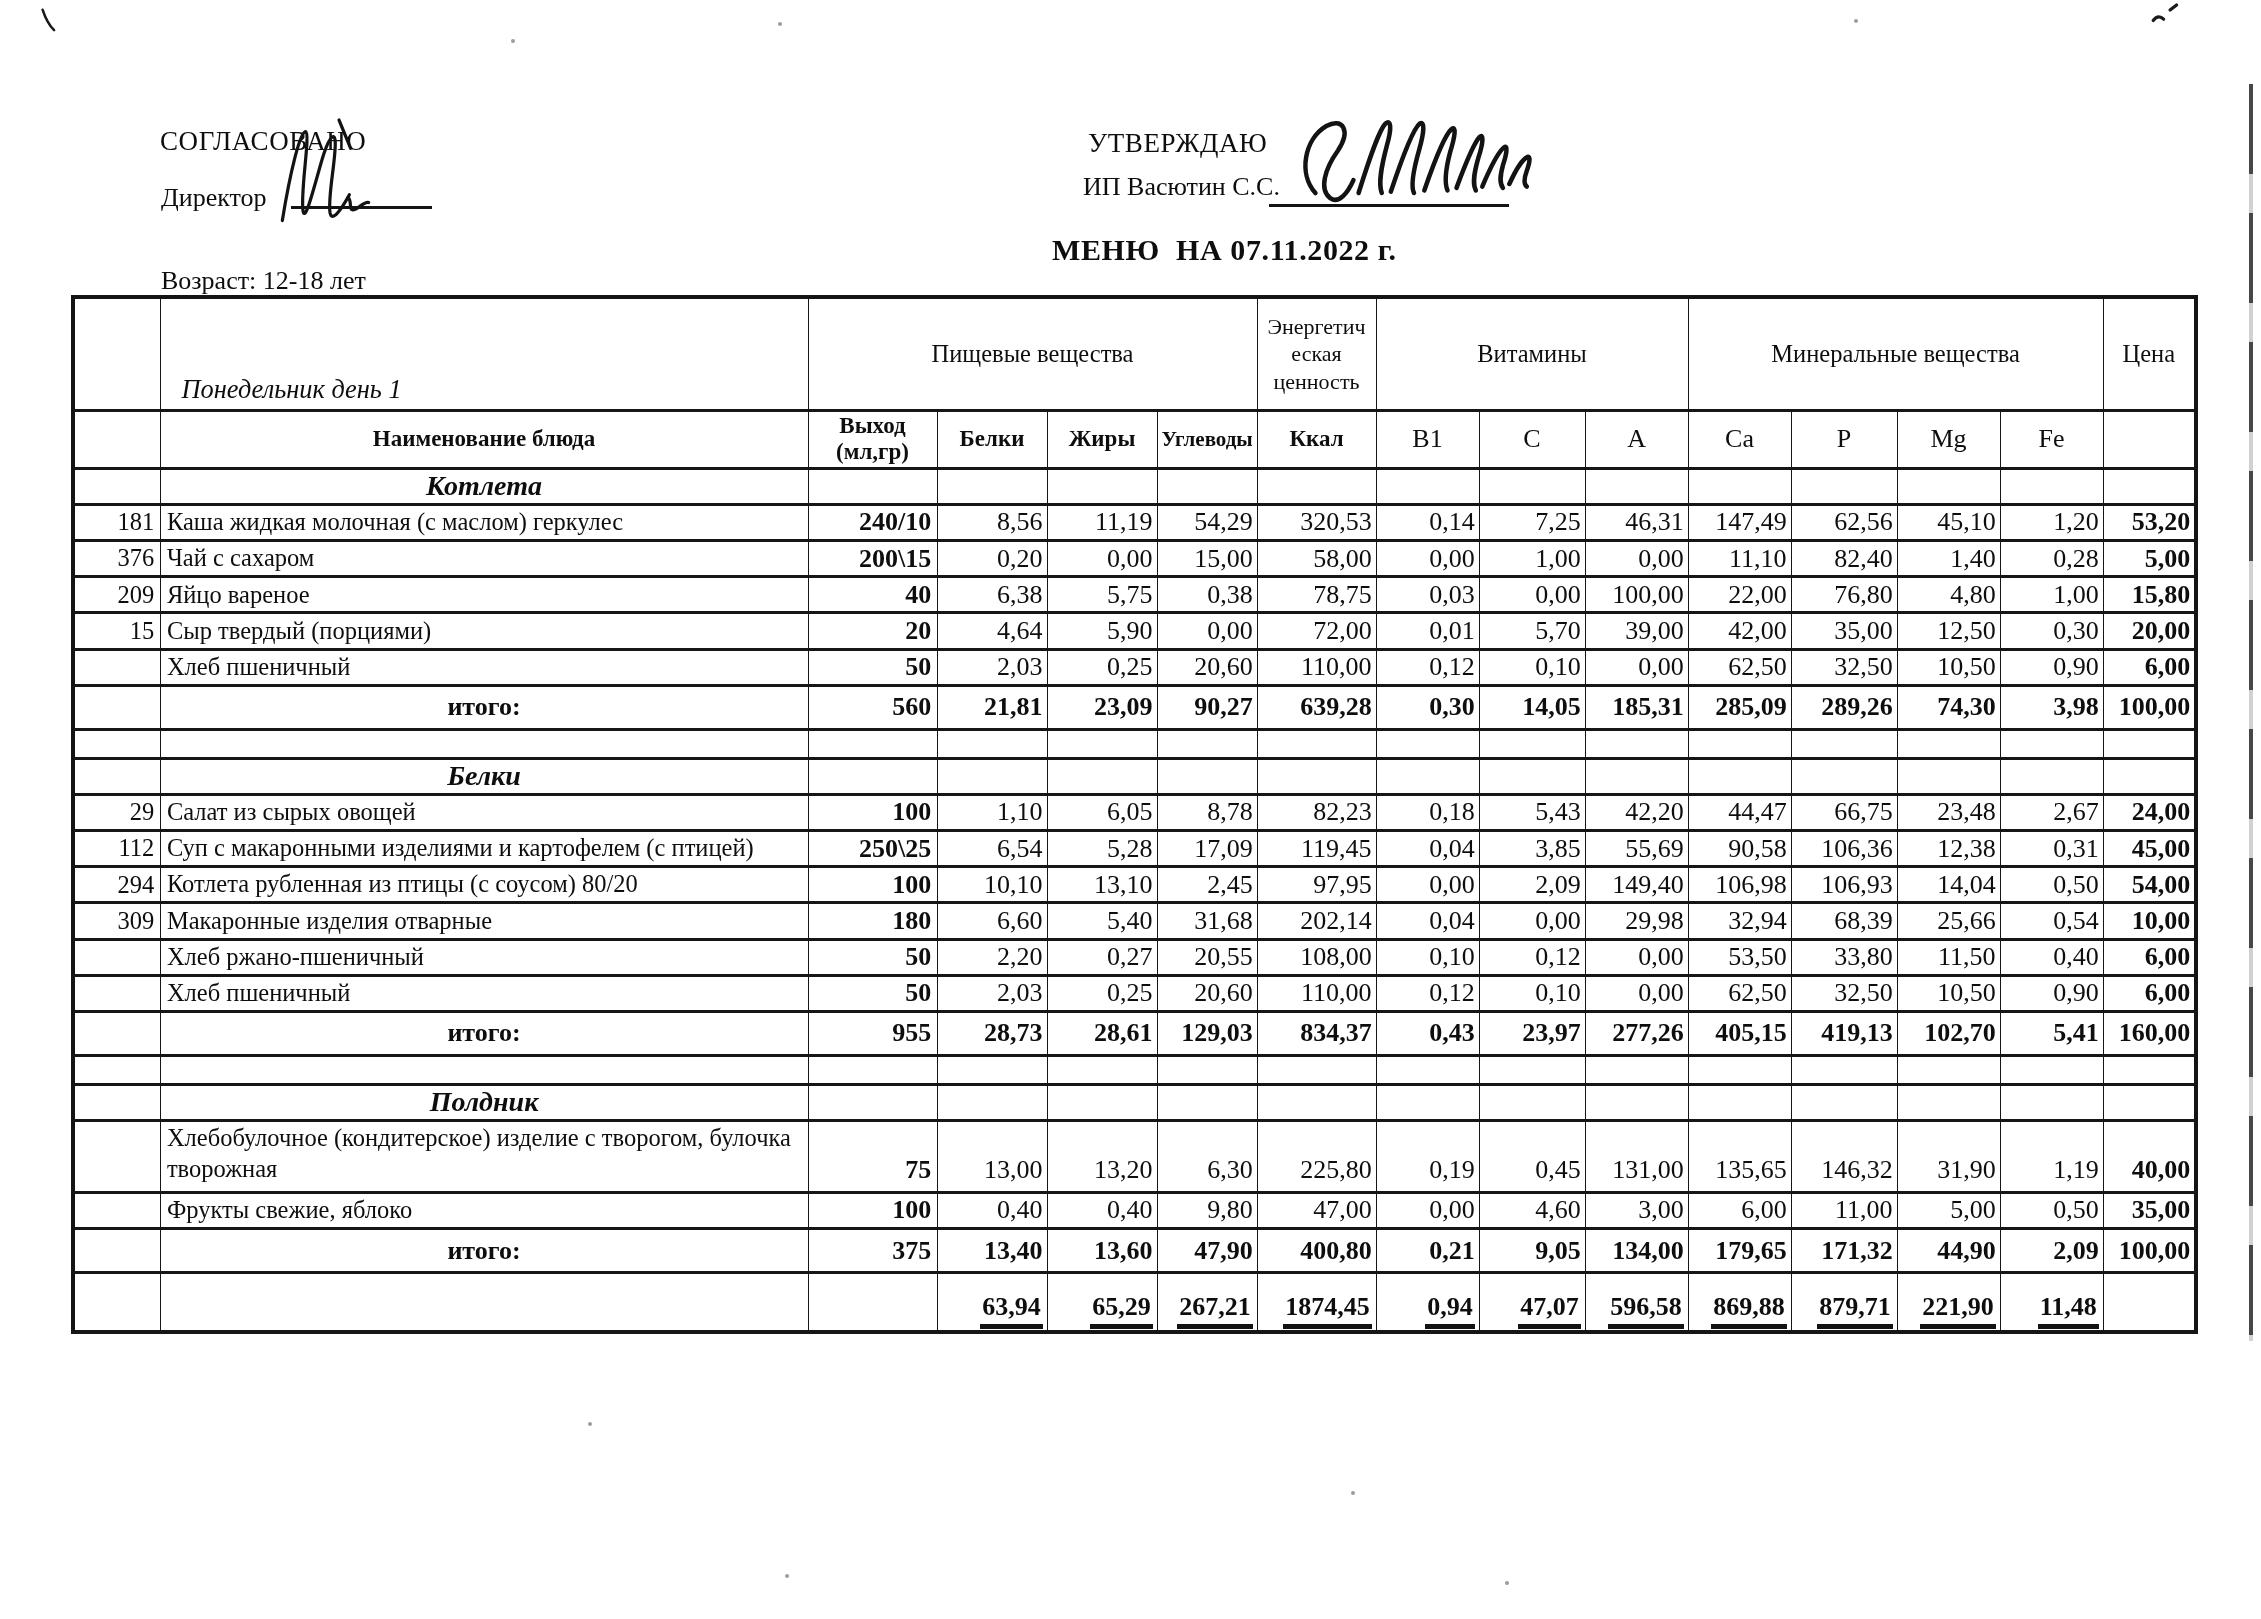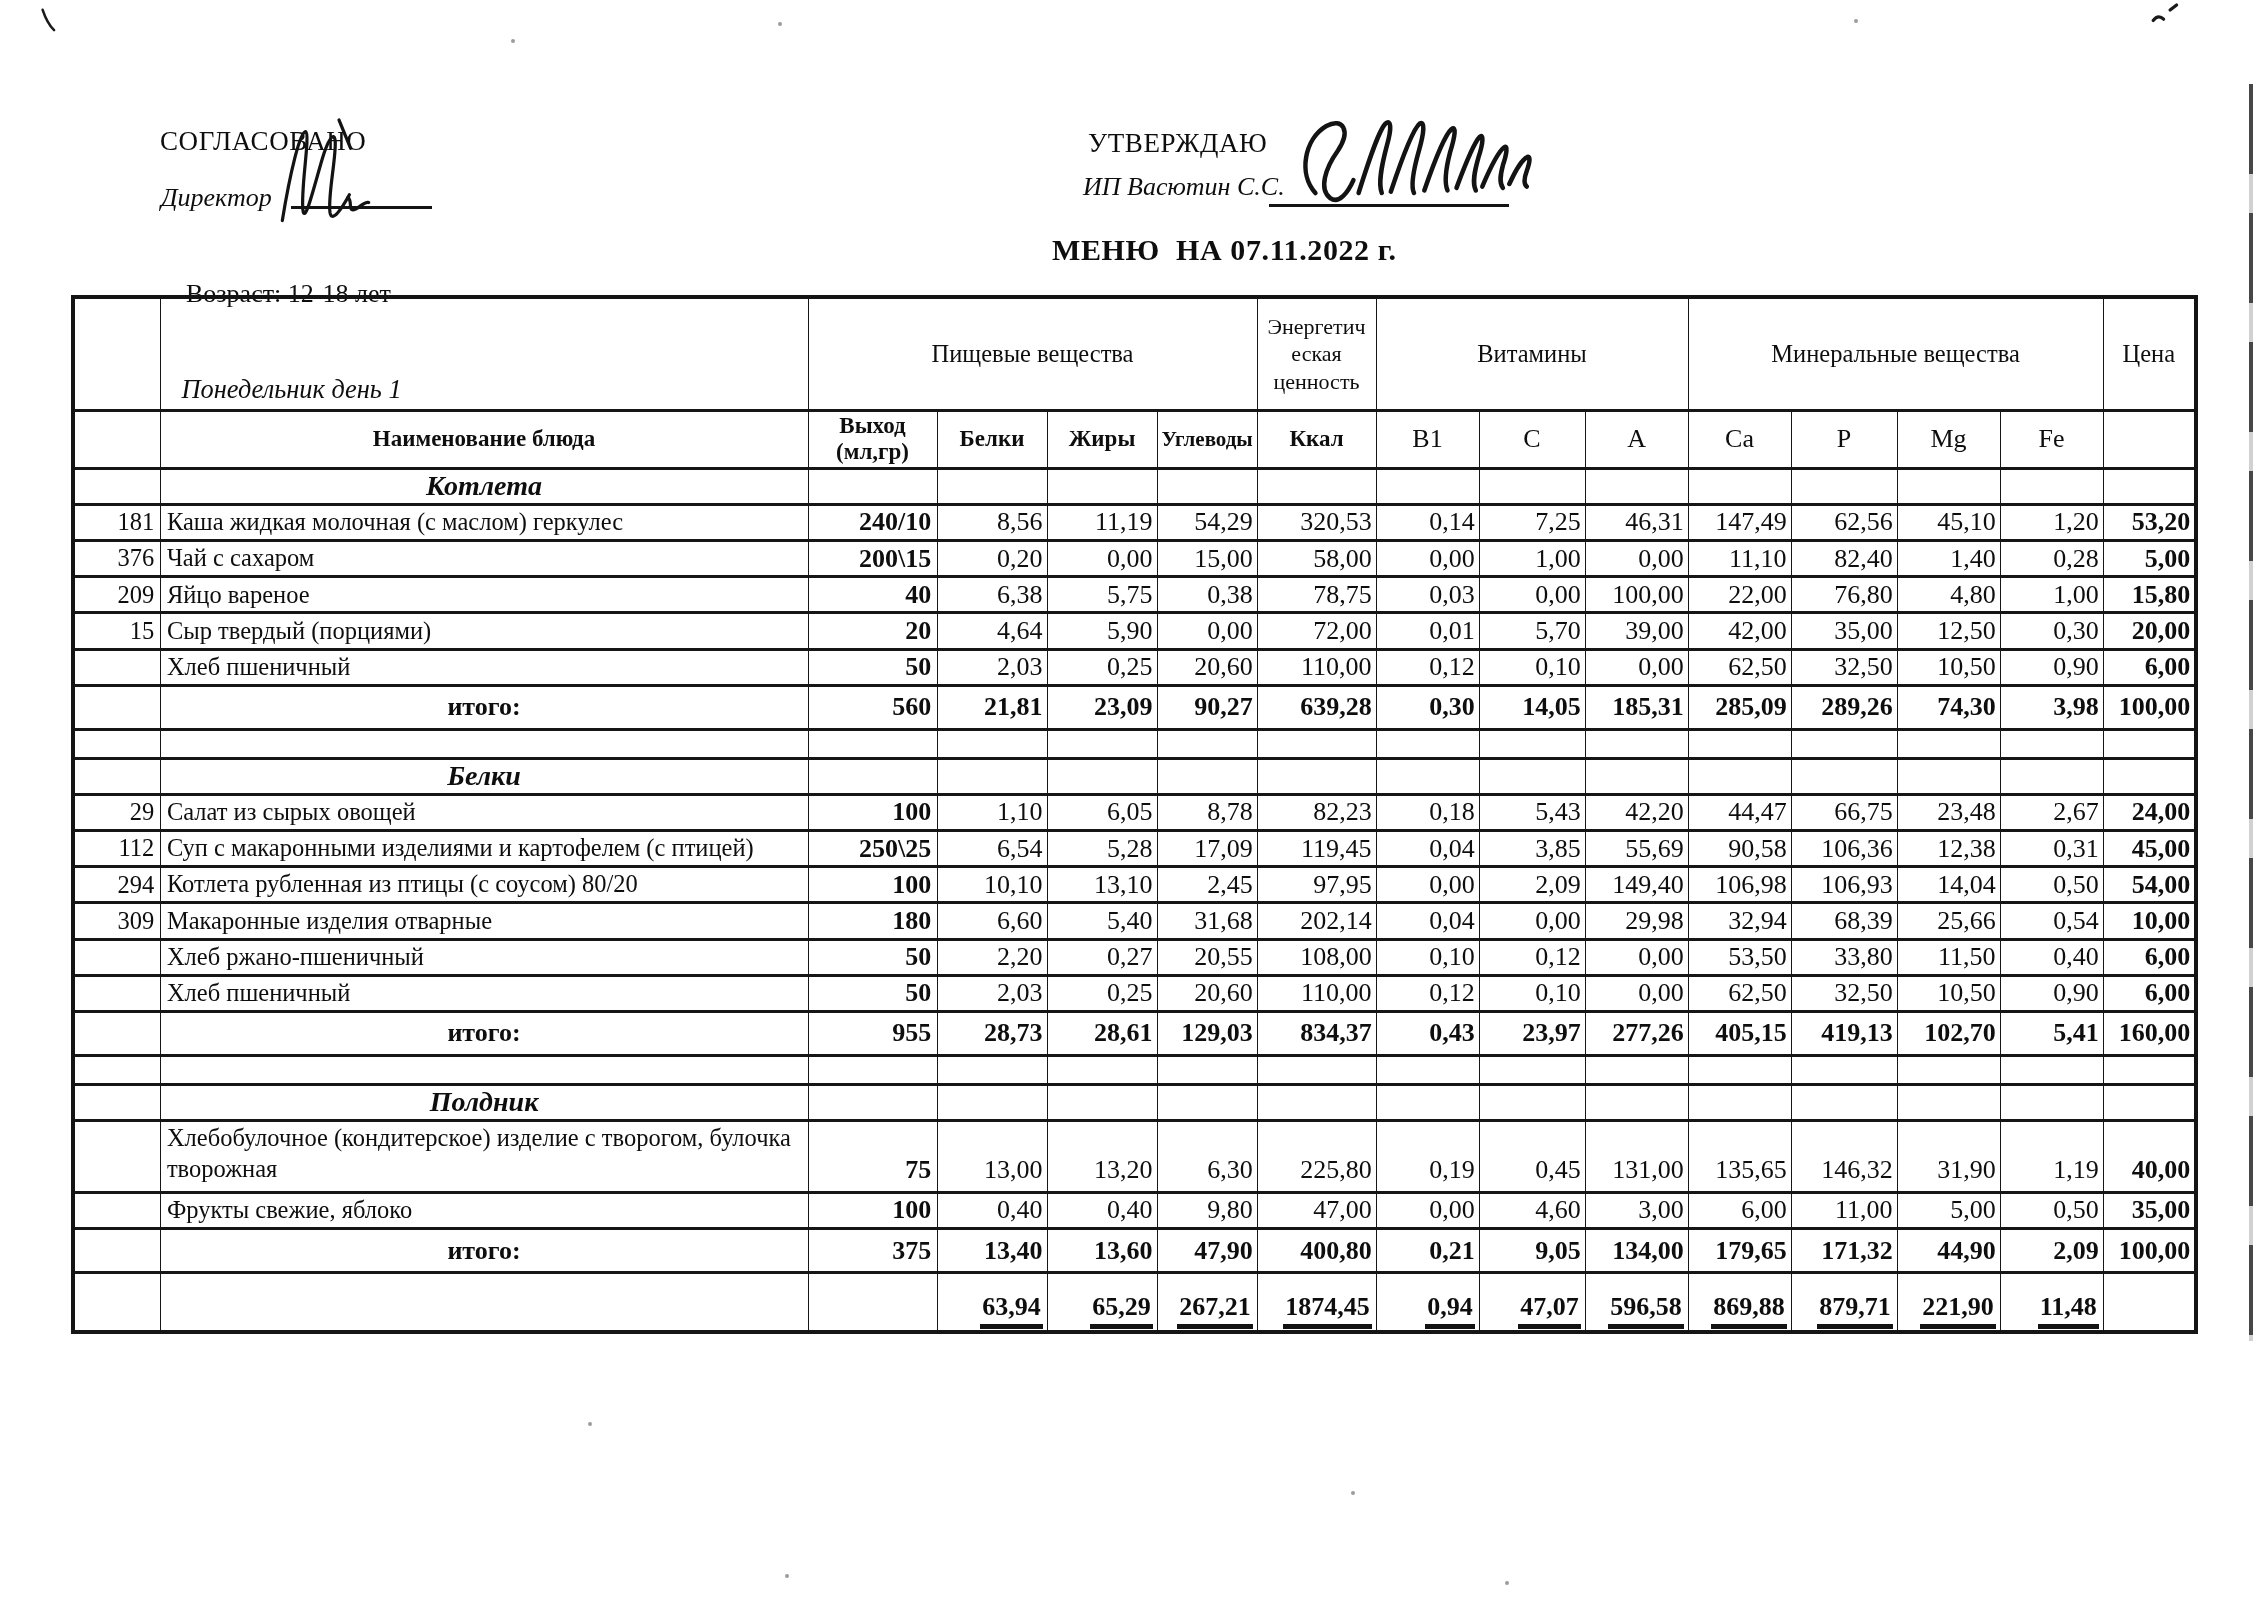--- a/index.html
+++ b/index.html
@@ -2,21 +2,21 @@
 <html style="font-size:10.3px"><head>
 <meta charset="utf-8">
 <style>
   html,body{margin:0;padding:0;}
   body{
     width:2261px;height:1620px;position:relative;background:#ffffff;
     font-family:"Liberation Serif","DejaVu Serif",serif;color:#0e0e0e;overflow:hidden;
   }
   .abs{position:absolute;}
   .caps{font-size:27px;letter-spacing:0.6px;}
-  .lbl{font-size:26px;font-style:italic;}
+  .lbl{font-size:26px;}
   .sigline{position:absolute;height:2.6px;background:#141414;}
   .doc-title{font-size:30px;font-weight:bold;letter-spacing:0.6px;white-space:pre;}
   .age{font-size:26px;}
 
   table.doc-table{
     position:absolute;left:71px;top:295px;width:2123px;
     border-collapse:collapse;table-layout:fixed;
     border:4.5px solid #141414;
   }
   td{
@@ -84,21 +84,21 @@
     <path d="M122 152 C140 95 154 54 164 44 C172 37 174 50 166 78 C158 108 152 136 158 152"></path>
     <path d="M172 150 C192 90 207 52 217 44 C225 40 224 57 216 85 C208 113 202 140 208 152"></path>
     <path d="M224 148 C242 96 257 61 266 53 C274 47 272 63 264 89 C258 112 254 134 260 148"></path>
     <path d="M274 144 C290 101 302 73 310 65 C316 59 316 73 308 97 C302 118 298 136 304 148"></path>
     <path d="M314 142 C328 109 340 87 348 81 C354 77 352 91 346 109 C342 124 340 136 346 144"></path>
     <path d="M356 138 C366 116 376 100 384 96 C389 94 388 104 383 118 C379 129 378 138 383 142"></path>
   </g>
 </svg>
 
 <span class="abs doc-title" style="left:1052px;top:233px;">МЕНЮ  НА 07.11.2022 г.</span>
-<span class="abs age" style="left:161px;top:279px;margin-left:25px;">Возраст: 12-18 лет</span>
+<span class="abs age" style="left:161px;top:266px;">Возраст: 12-18 лет</span>
 
 <table class="doc-table">
   <colgroup>
     <col style="width:87px">
       <col style="width:648px">
       <col style="width:129px">
     <col style="width:110px">
       <col style="width:110px">
       <col style="width:100px">
     <col style="width:119px">

